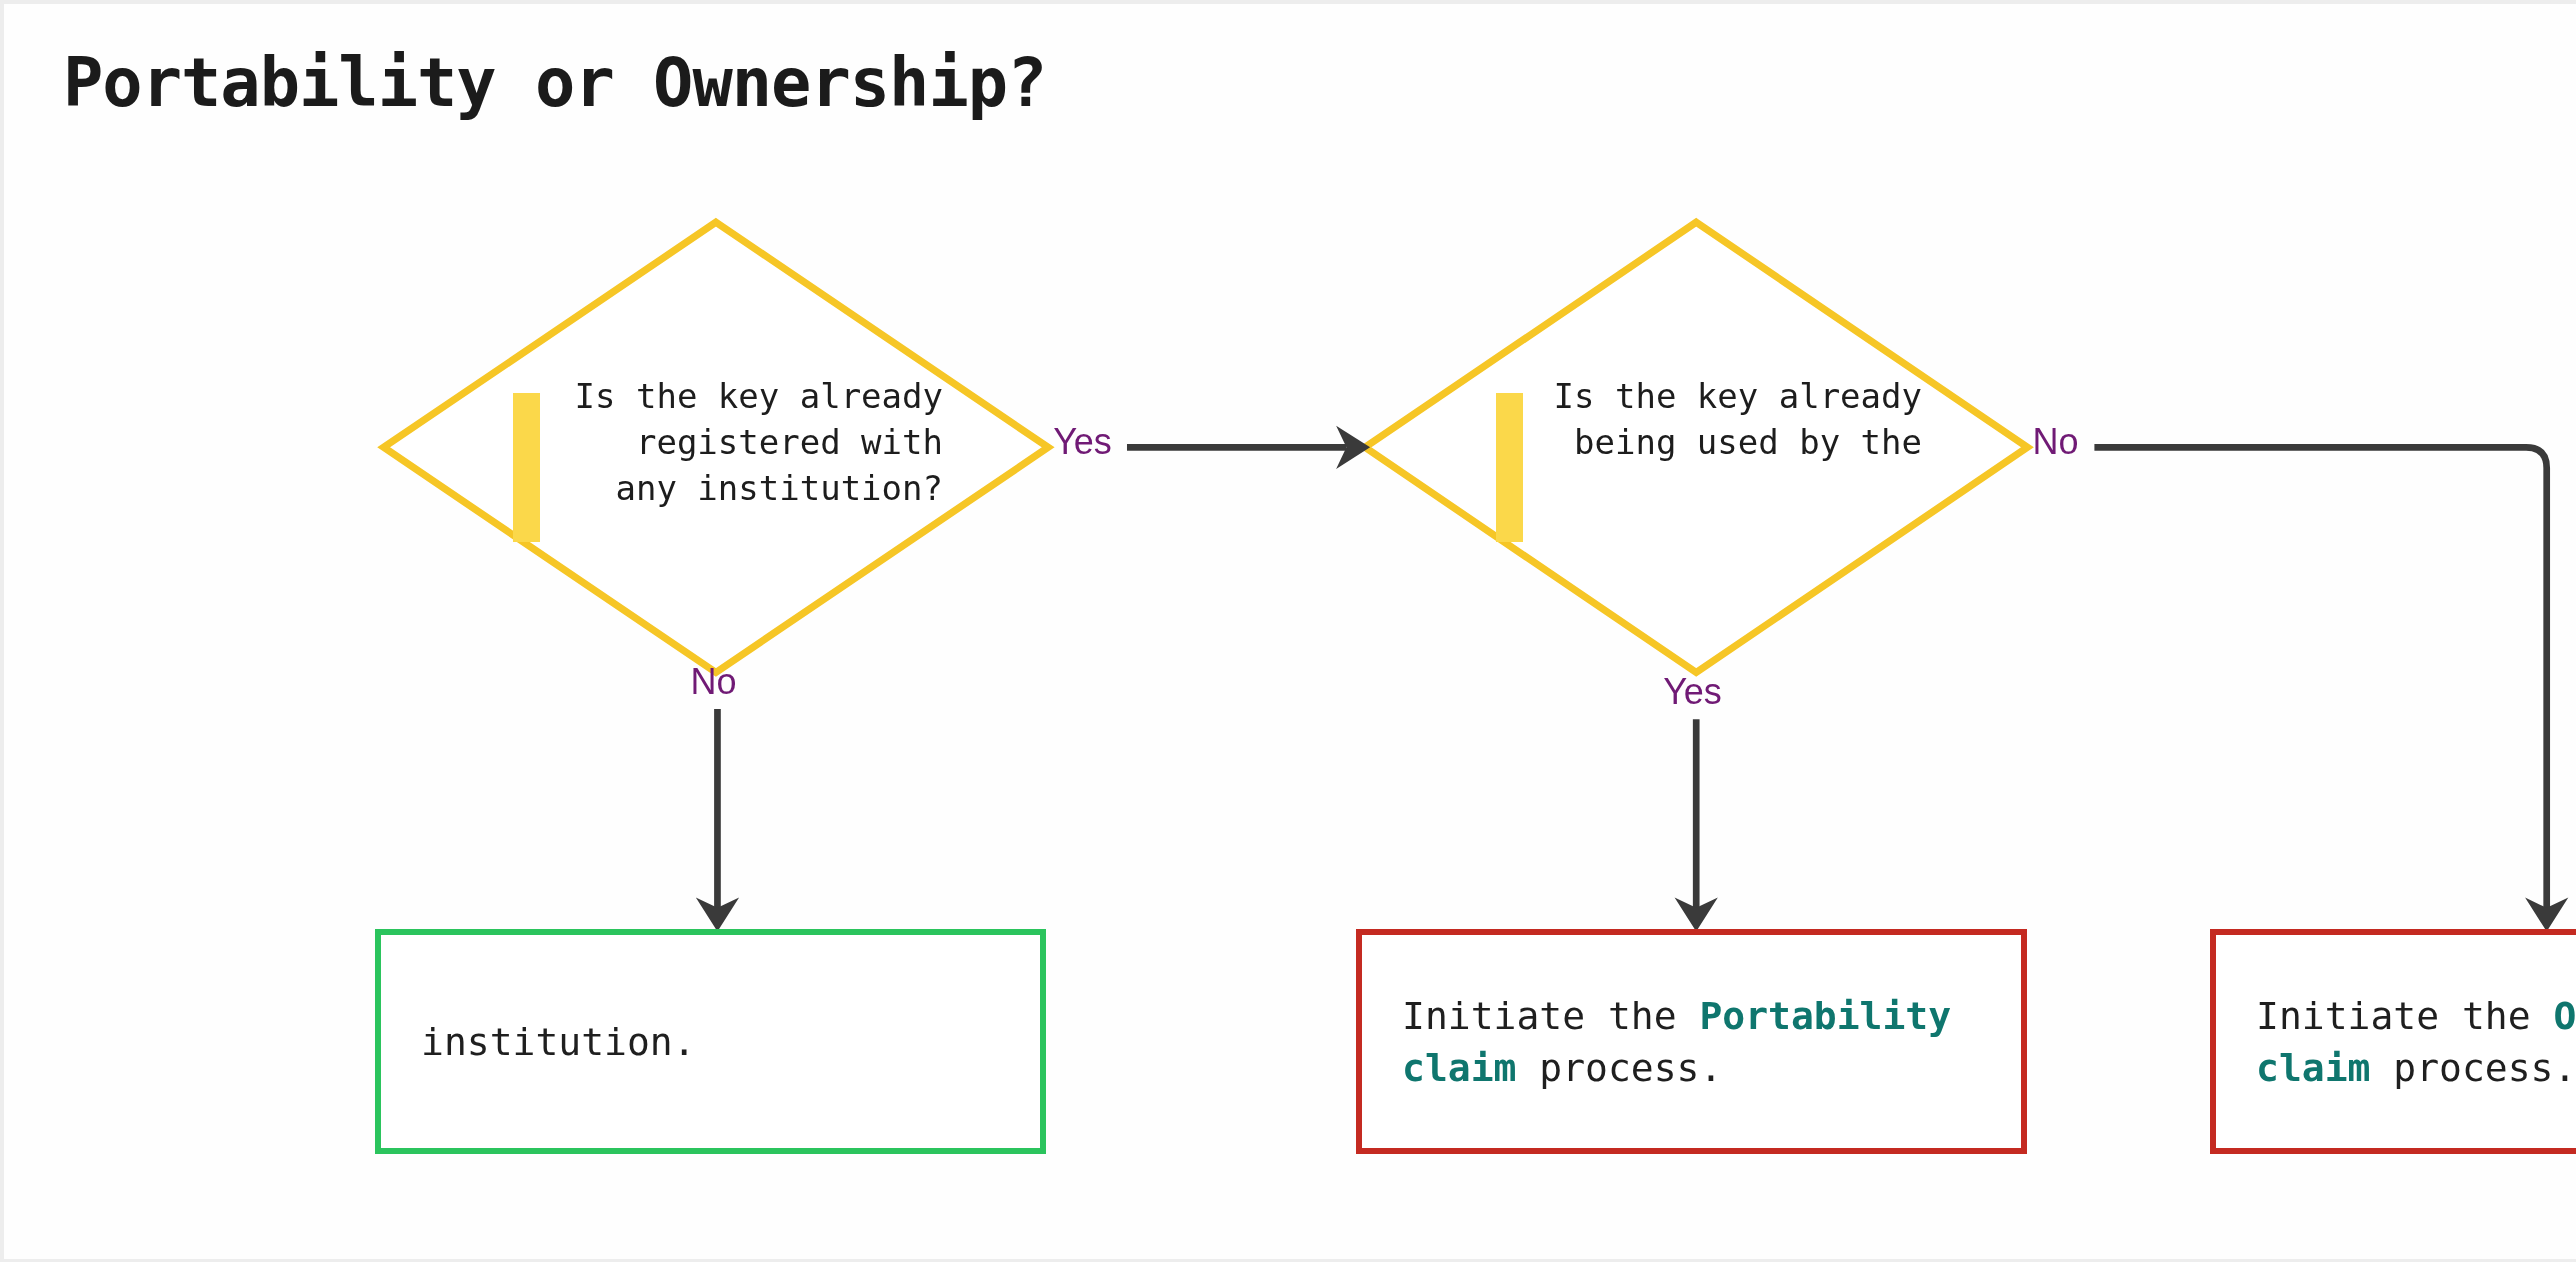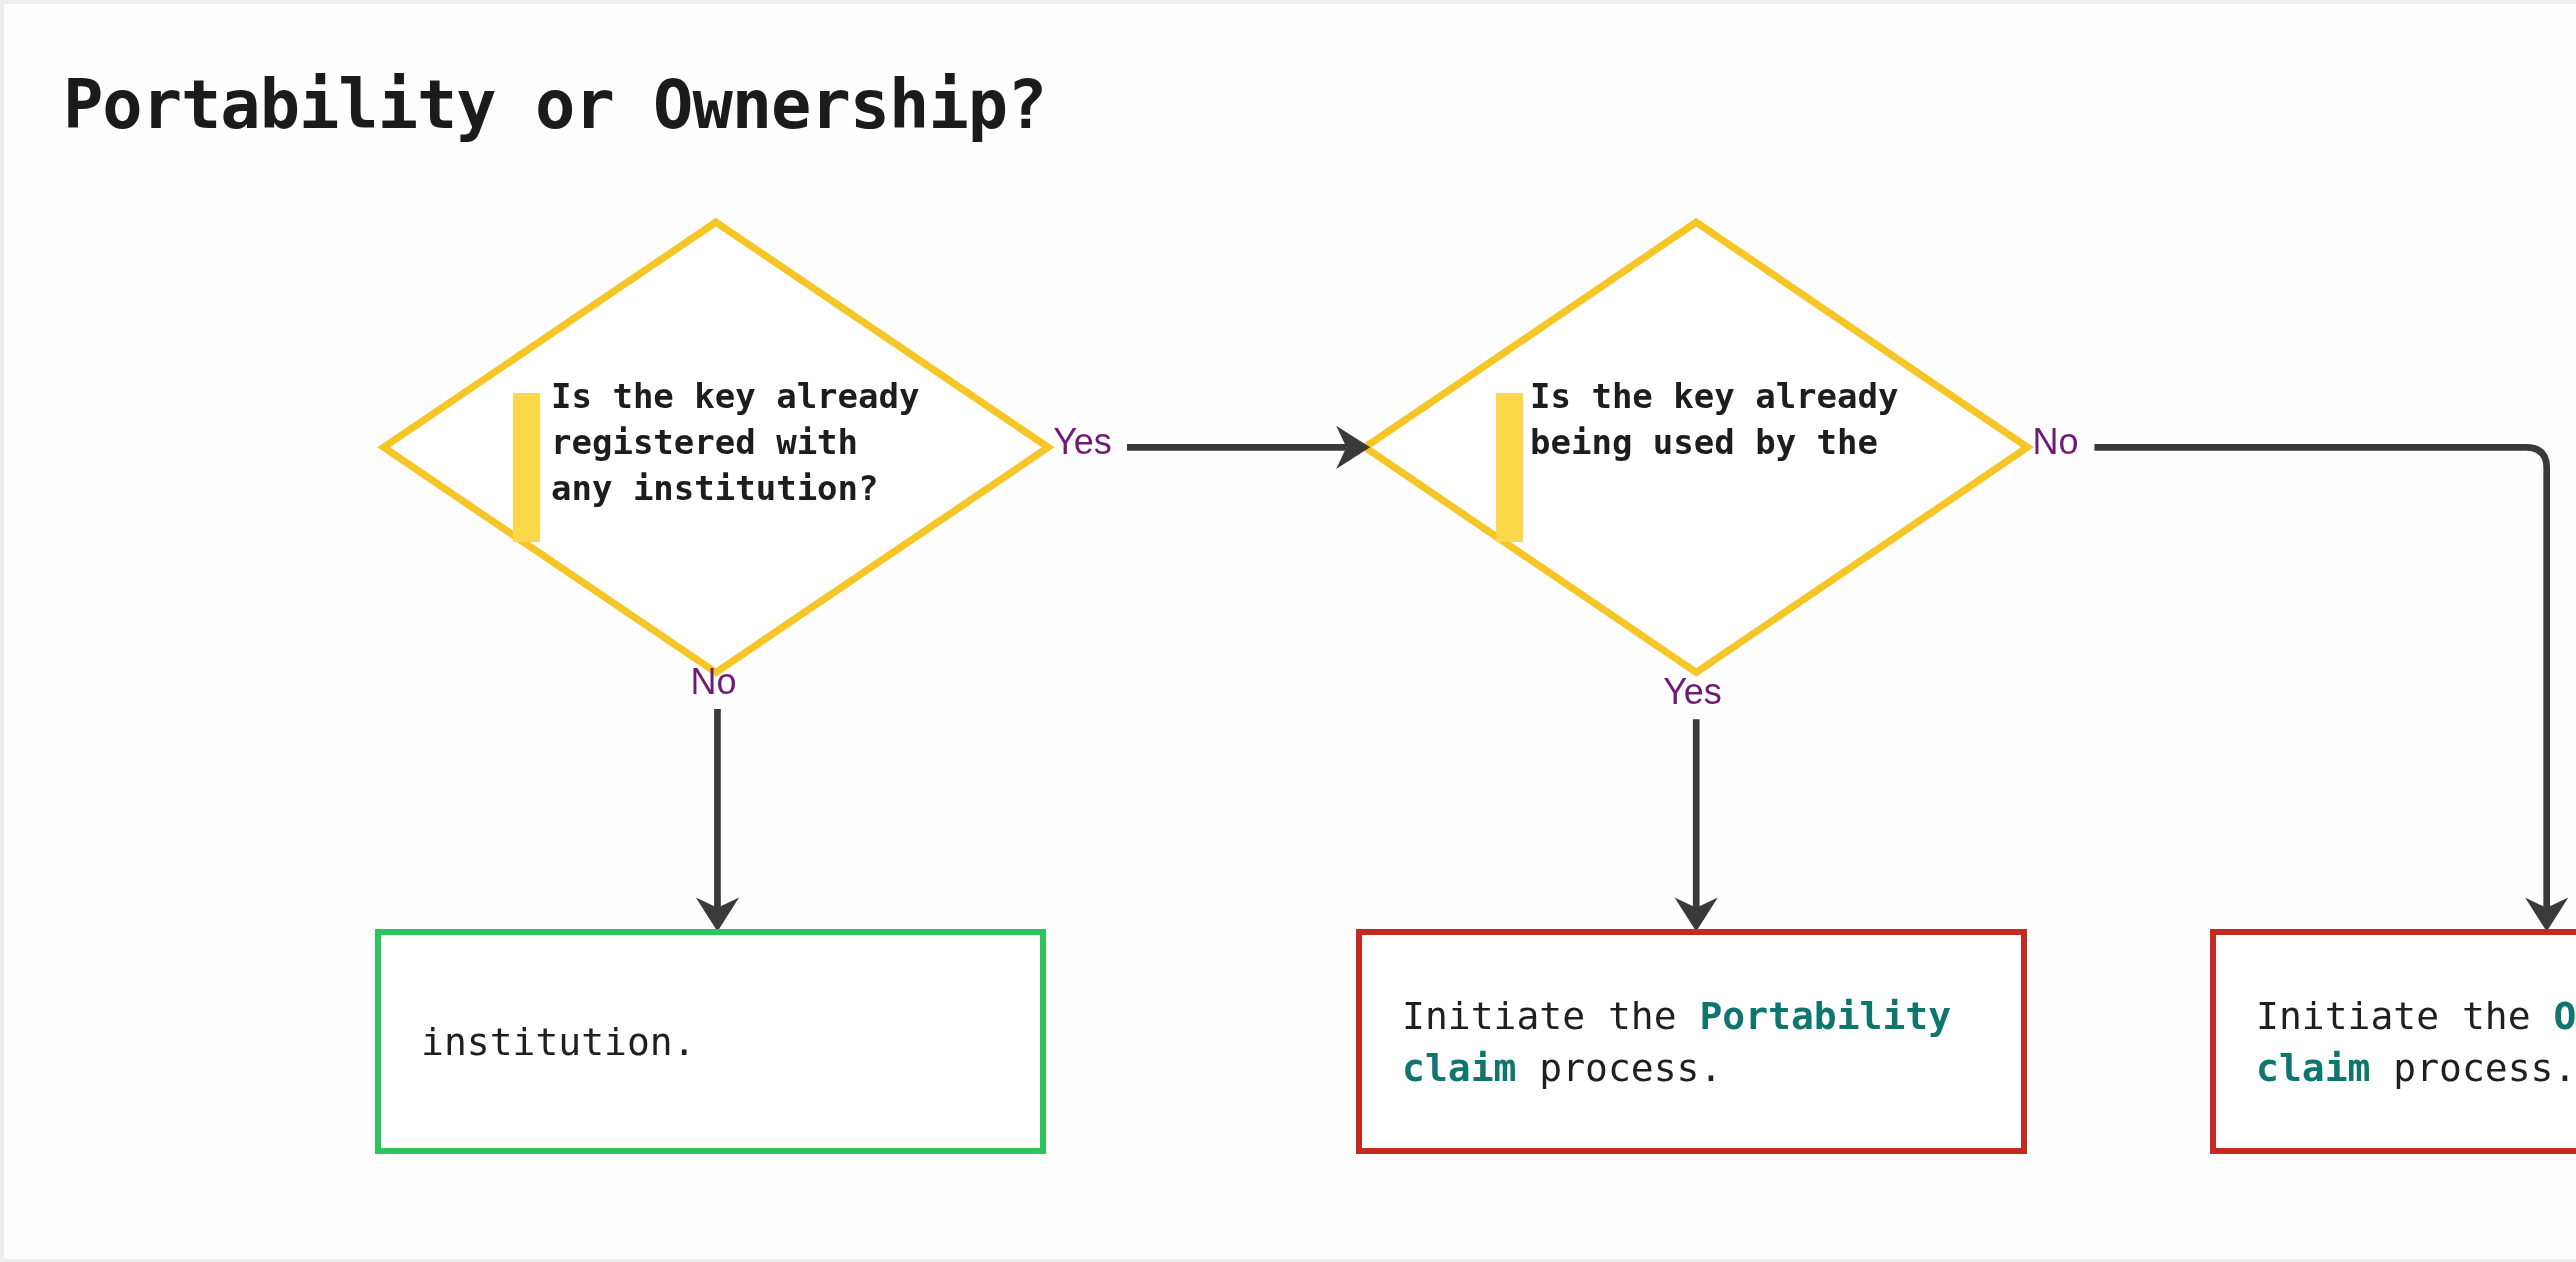--- a/index.html
+++ b/index.html
@@ -12,21 +12,21 @@
     box-sizing: border-box;
     overflow: hidden;
     font-family: "DejaVu Sans Mono", monospace;
     color: #1f1f1f;
   }
   .layer-svg { position: absolute; left: 0; top: 0; width: 3353px; height: 1255px; }
 
   .page-title {
     position: absolute;
     left: 59px;
-    top: 60px;
+    top: 38px;
     margin: 0;
     font-family: "DejaVu Sans Mono", monospace;
     font-weight: 700;
     font-size: 67px;
     line-height: 82px;
     letter-spacing: -1px;
     color: #1b1b1b;
     white-space: nowrap;
   }
 
@@ -37,22 +37,22 @@
     top: 389px;
     background: #FBD84A;
   }
   .bar-1 { left: 509px; }
   .bar-2 { left: 1492px; }
 
   .decision-text {
     position: absolute;
     top: 369px;
     width: 392px;
-    text-align: left;
-    font-weight: 700;
+    text-align: right;
+    font-weight: 400;
     font-size: 34px;
     line-height: 46px;
     color: #1d1d1d;
     white-space: nowrap;
   }
   .decision-text-1 { left: 547px; }
   .decision-text-2 { left: 1526px; }
 
   .edge-label {
     position: absolute;

